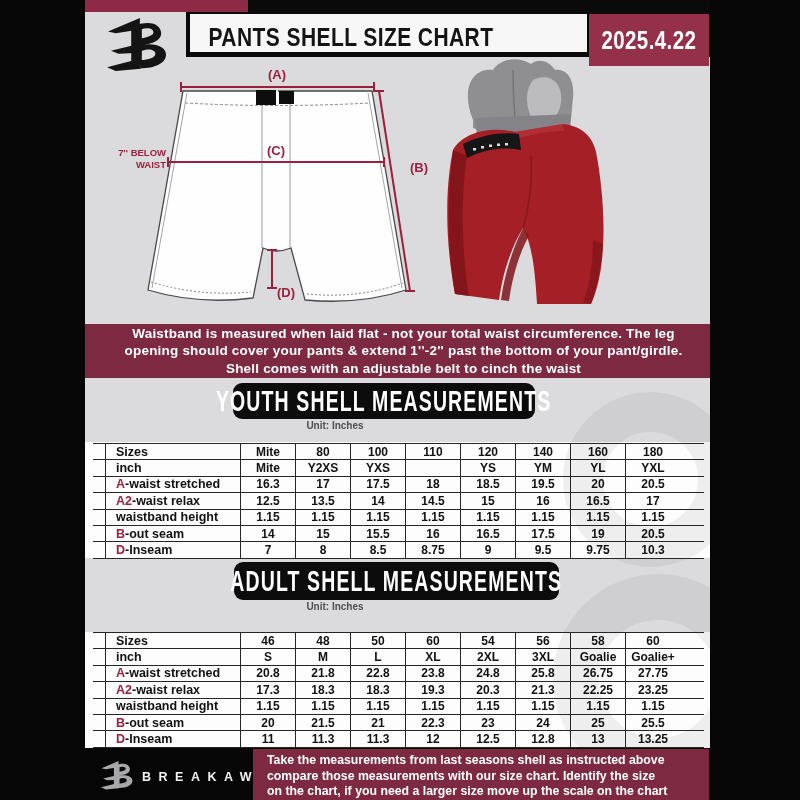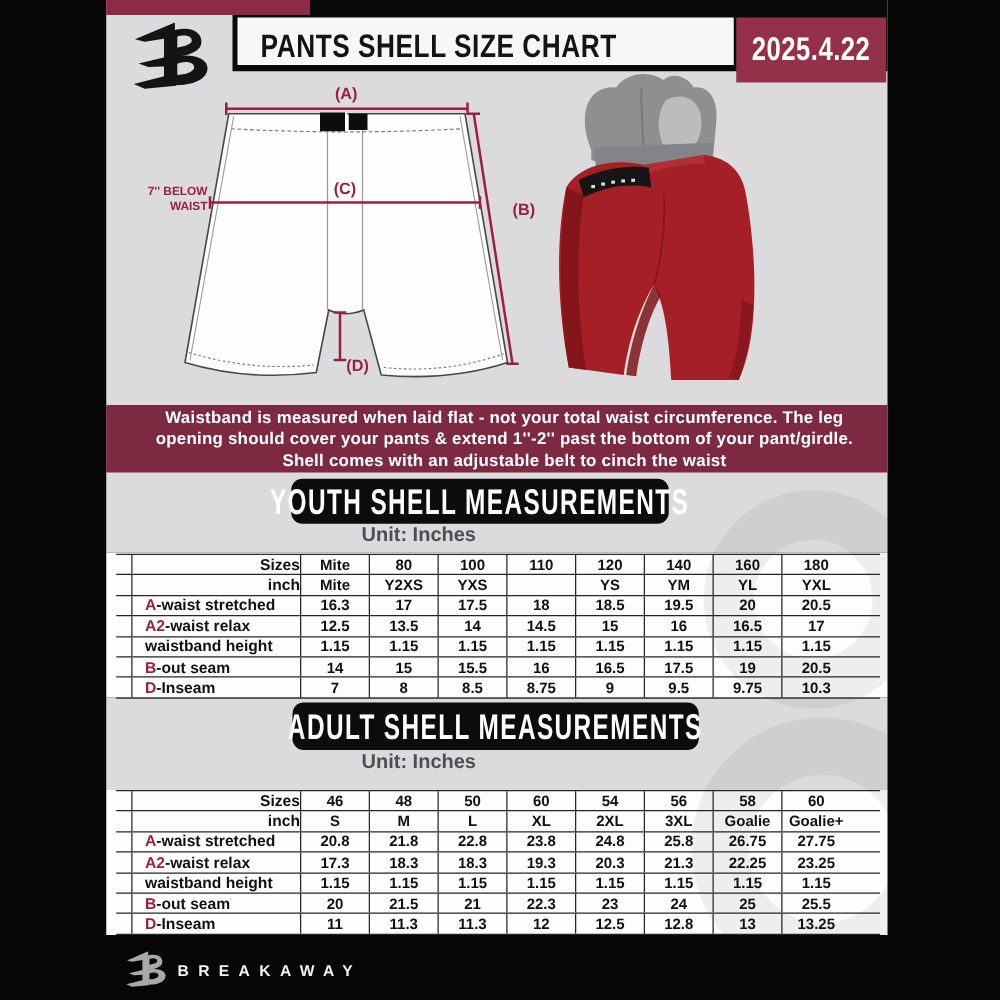--- a/index.html
+++ b/index.html
@@ -47,32 +47,32 @@
   .banner div { color:#fff; font-size:13.5px; font-weight:600; line-height:17.4px; letter-spacing:0.2px;padding-left:12px; }
 
   
   .sec-box { background:#0c0c0c; border-radius:9px; z-index:2;
              display:flex; align-items:center; justify-content:center; }
   .sec-box.youth { left:233px; top:383px; width:302px; height:36px; }
   .sec-box.adult { left:234px; top:562px; width:325px; height:38px;text-align:center; }
   .sec-box span { color:#fff; font-size:26px; font-weight:bold; letter-spacing:1.5px;
                   white-space:nowrap; transform:scale(0.75,1.1); }
   .unit { left:85px; width:500px; text-align:center; z-index:2;
-          font-size:16px; font-weight:600; color:#4e4e52; }
+          font-size:10px; font-weight:600; color:#4e4e52; }
   .unit.u1 { top:420px; } .unit.u2 { top:601px; }
 
   
   .meas-table { left:93px; width:611px; border-top:1.5px solid #262626; z-index:3; }
   .meas-table.youth { top:443px; } .meas-table.adult { top:632px; }
   .t-row { display:flex; height:16.4px; border-bottom:1.5px solid #262626; align-items:stretch; }
   .t-cell { display:flex; align-items:center; justify-content:center;
             font-size:12px; font-weight:bold; color:#111; border-left:1.5px solid #262626; }
   .t-cell.lead  { width:12px; border-left:none; }   
   .t-cell.label { width:135px; justify-content:flex-start; padding-left:10px; font-size:12.5px; }
-  .t-cell.label.ctr { justify-content:flex-end; padding-left:0; }
+  .t-cell.label.ctr { justify-content:flex-start; padding-left:10px; }
   .t-cell.data  { width:55px; }
   .t-cell.trail { width:24px; border-left:none; }   
   .acc { color:#9b1f3e; }
 
   
   .footer-box { left:253px; top:749px; width:456px; height:51px; background:#7d2942; z-index:2;
                 padding:4px 0 0 14px; }
   .footer-box div { color:#fff; font-size:12.3px; font-weight:600; line-height:15.6px; white-space:nowrap; }
   .brand-logo { left:100px; top:758px; width:34px; height:34px; z-index:2; }
   .brand-text { left:142px; top:770px; z-index:2; color:#f2f2f2; font-size:12.5px; font-weight:bold;
@@ -415,14 +415,19 @@
         <div class="t-cell data">13</div>
         <div class="t-cell data">13.25</div>
         <div class="t-cell trail"></div>
       </div>
     </div>
 
   <svg class="abs brand-logo" viewBox="0 0 66 60">
     <use href="#bkw-logo" fill="#a9a9ab"></use>
   </svg>
   <div class="abs brand-text">BREAKAWAY</div>
+  <div class="abs footer-box">
+    <div>Take the measurements from last seasons shell as instructed above</div>
+    <div>compare those measurements with our size chart. Identify the size</div>
+    <div>on the chart, if you need a larger size move up the scale on the chart</div>
+  </div>
 
 </div>
 
 </body></html>

